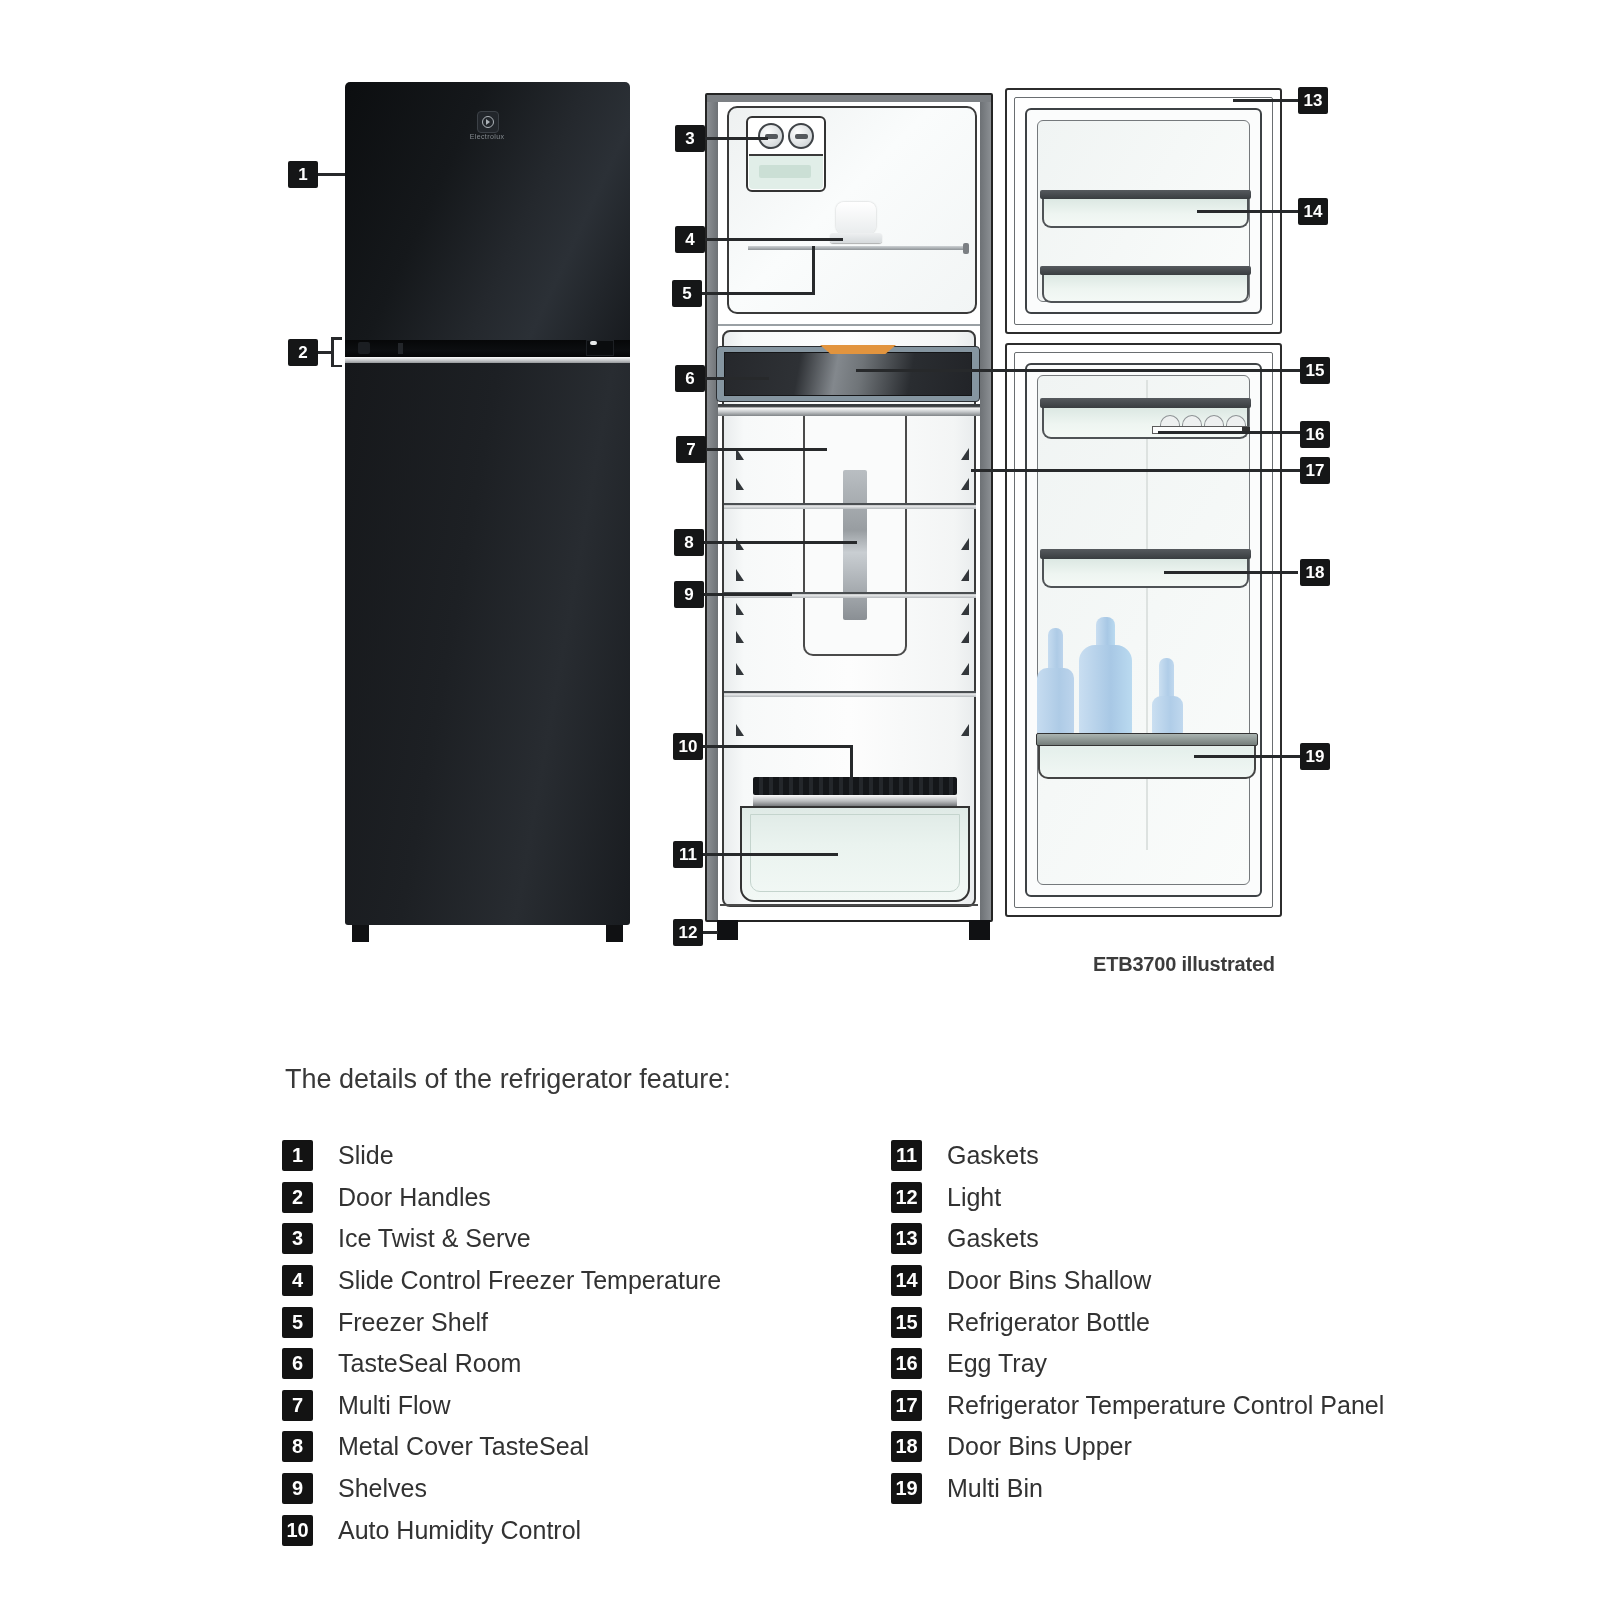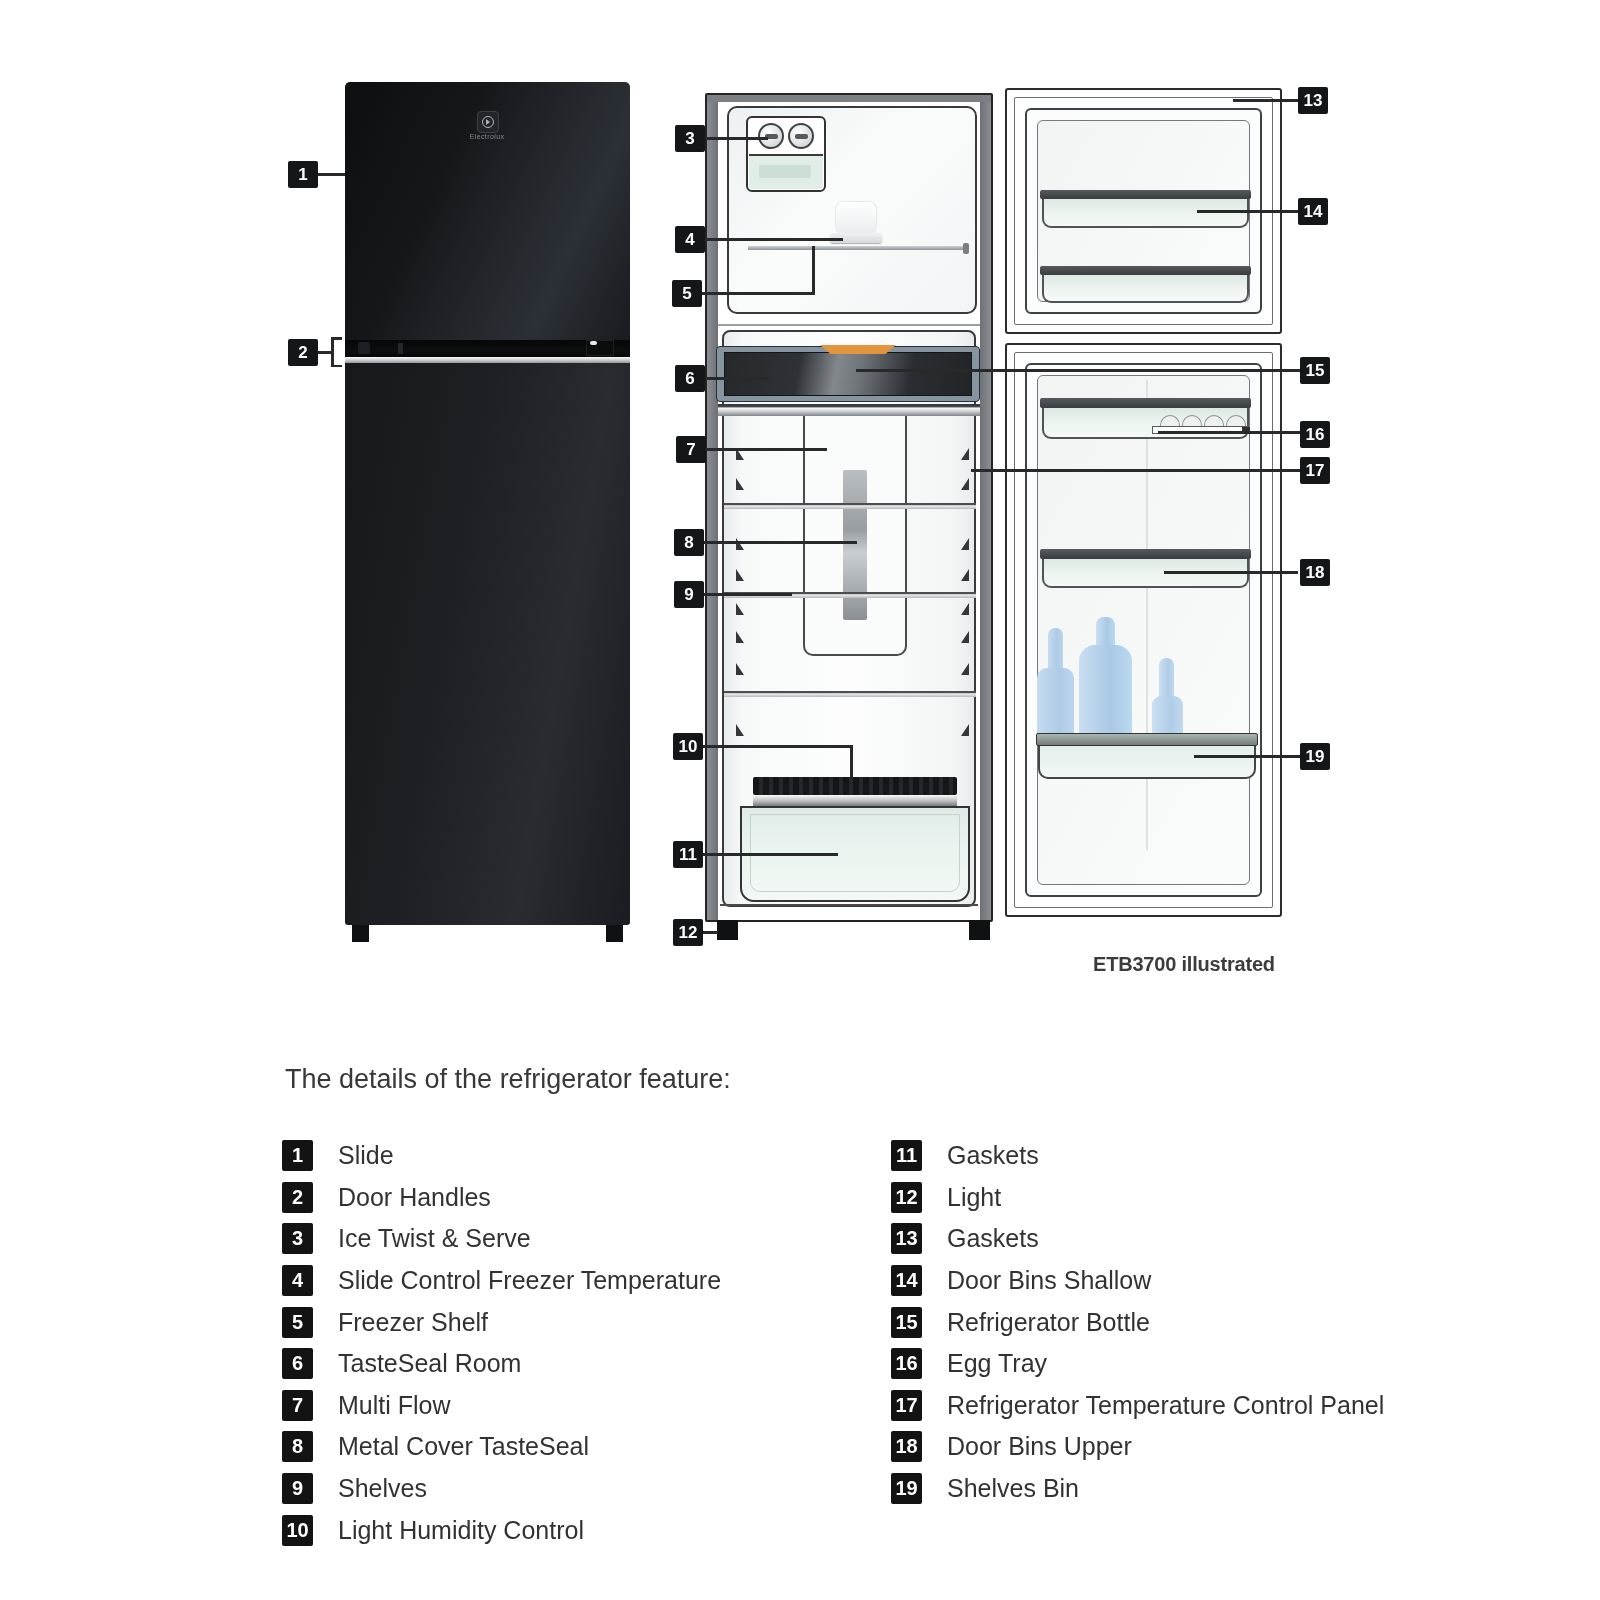--- a/index.html
+++ b/index.html
@@ -336,21 +336,21 @@
     <div class="legend-row">
       <div class="lbox">
           <span>9</span>
         </div>
       <div class="llabel">Shelves</div>
     </div>
     <div class="legend-row">
       <div class="lbox">
           <span>10</span>
         </div>
-      <div class="llabel">Light Humidity Control</div>
+      <div class="llabel">Auto Humidity Control</div>
     </div>
   </div>
 
   <div class="legend-col" style="left:891px;top:1135px;">
     <div class="legend-row">
       <div class="lbox">
           <span>11</span>
         </div>
       <div class="llabel">Gaskets</div>
     </div>
@@ -393,17 +393,17 @@
     <div class="legend-row">
       <div class="lbox">
           <span>18</span>
         </div>
       <div class="llabel">Door Bins Upper</div>
     </div>
     <div class="legend-row">
       <div class="lbox">
           <span>19</span>
         </div>
-      <div class="llabel">Shelves Bin</div>
+      <div class="llabel">Multi Bin</div>
     </div>
   </div>
 
 </div>
 
 </body></html>

